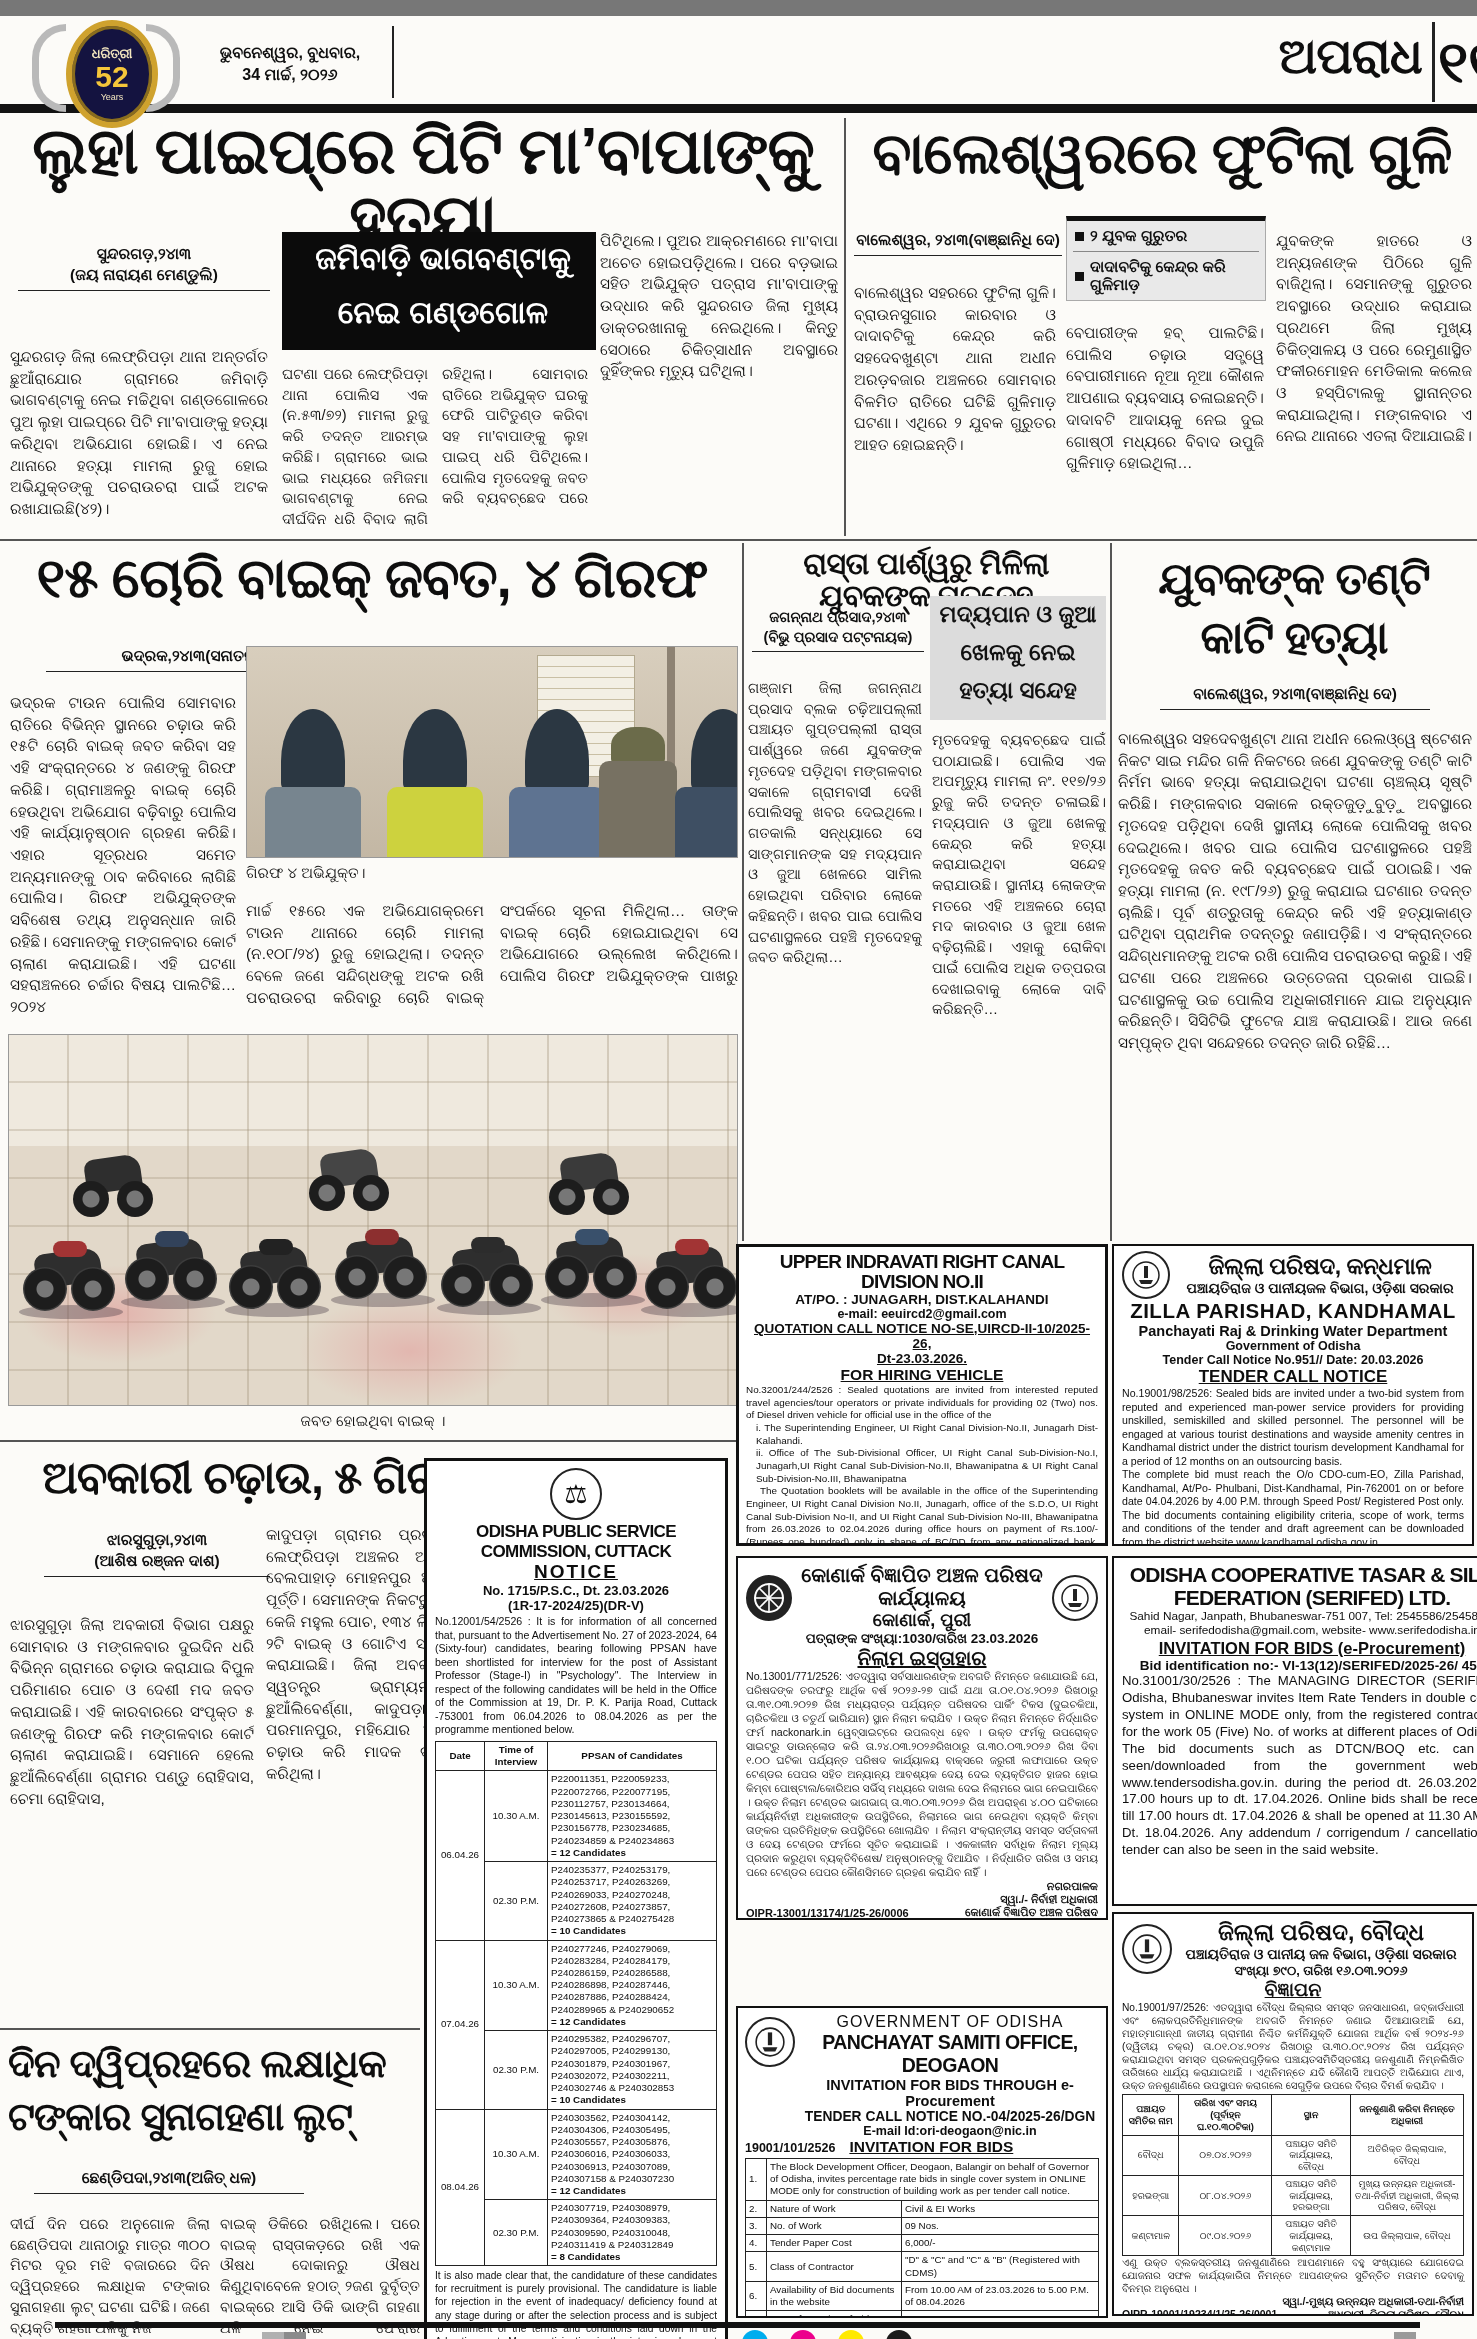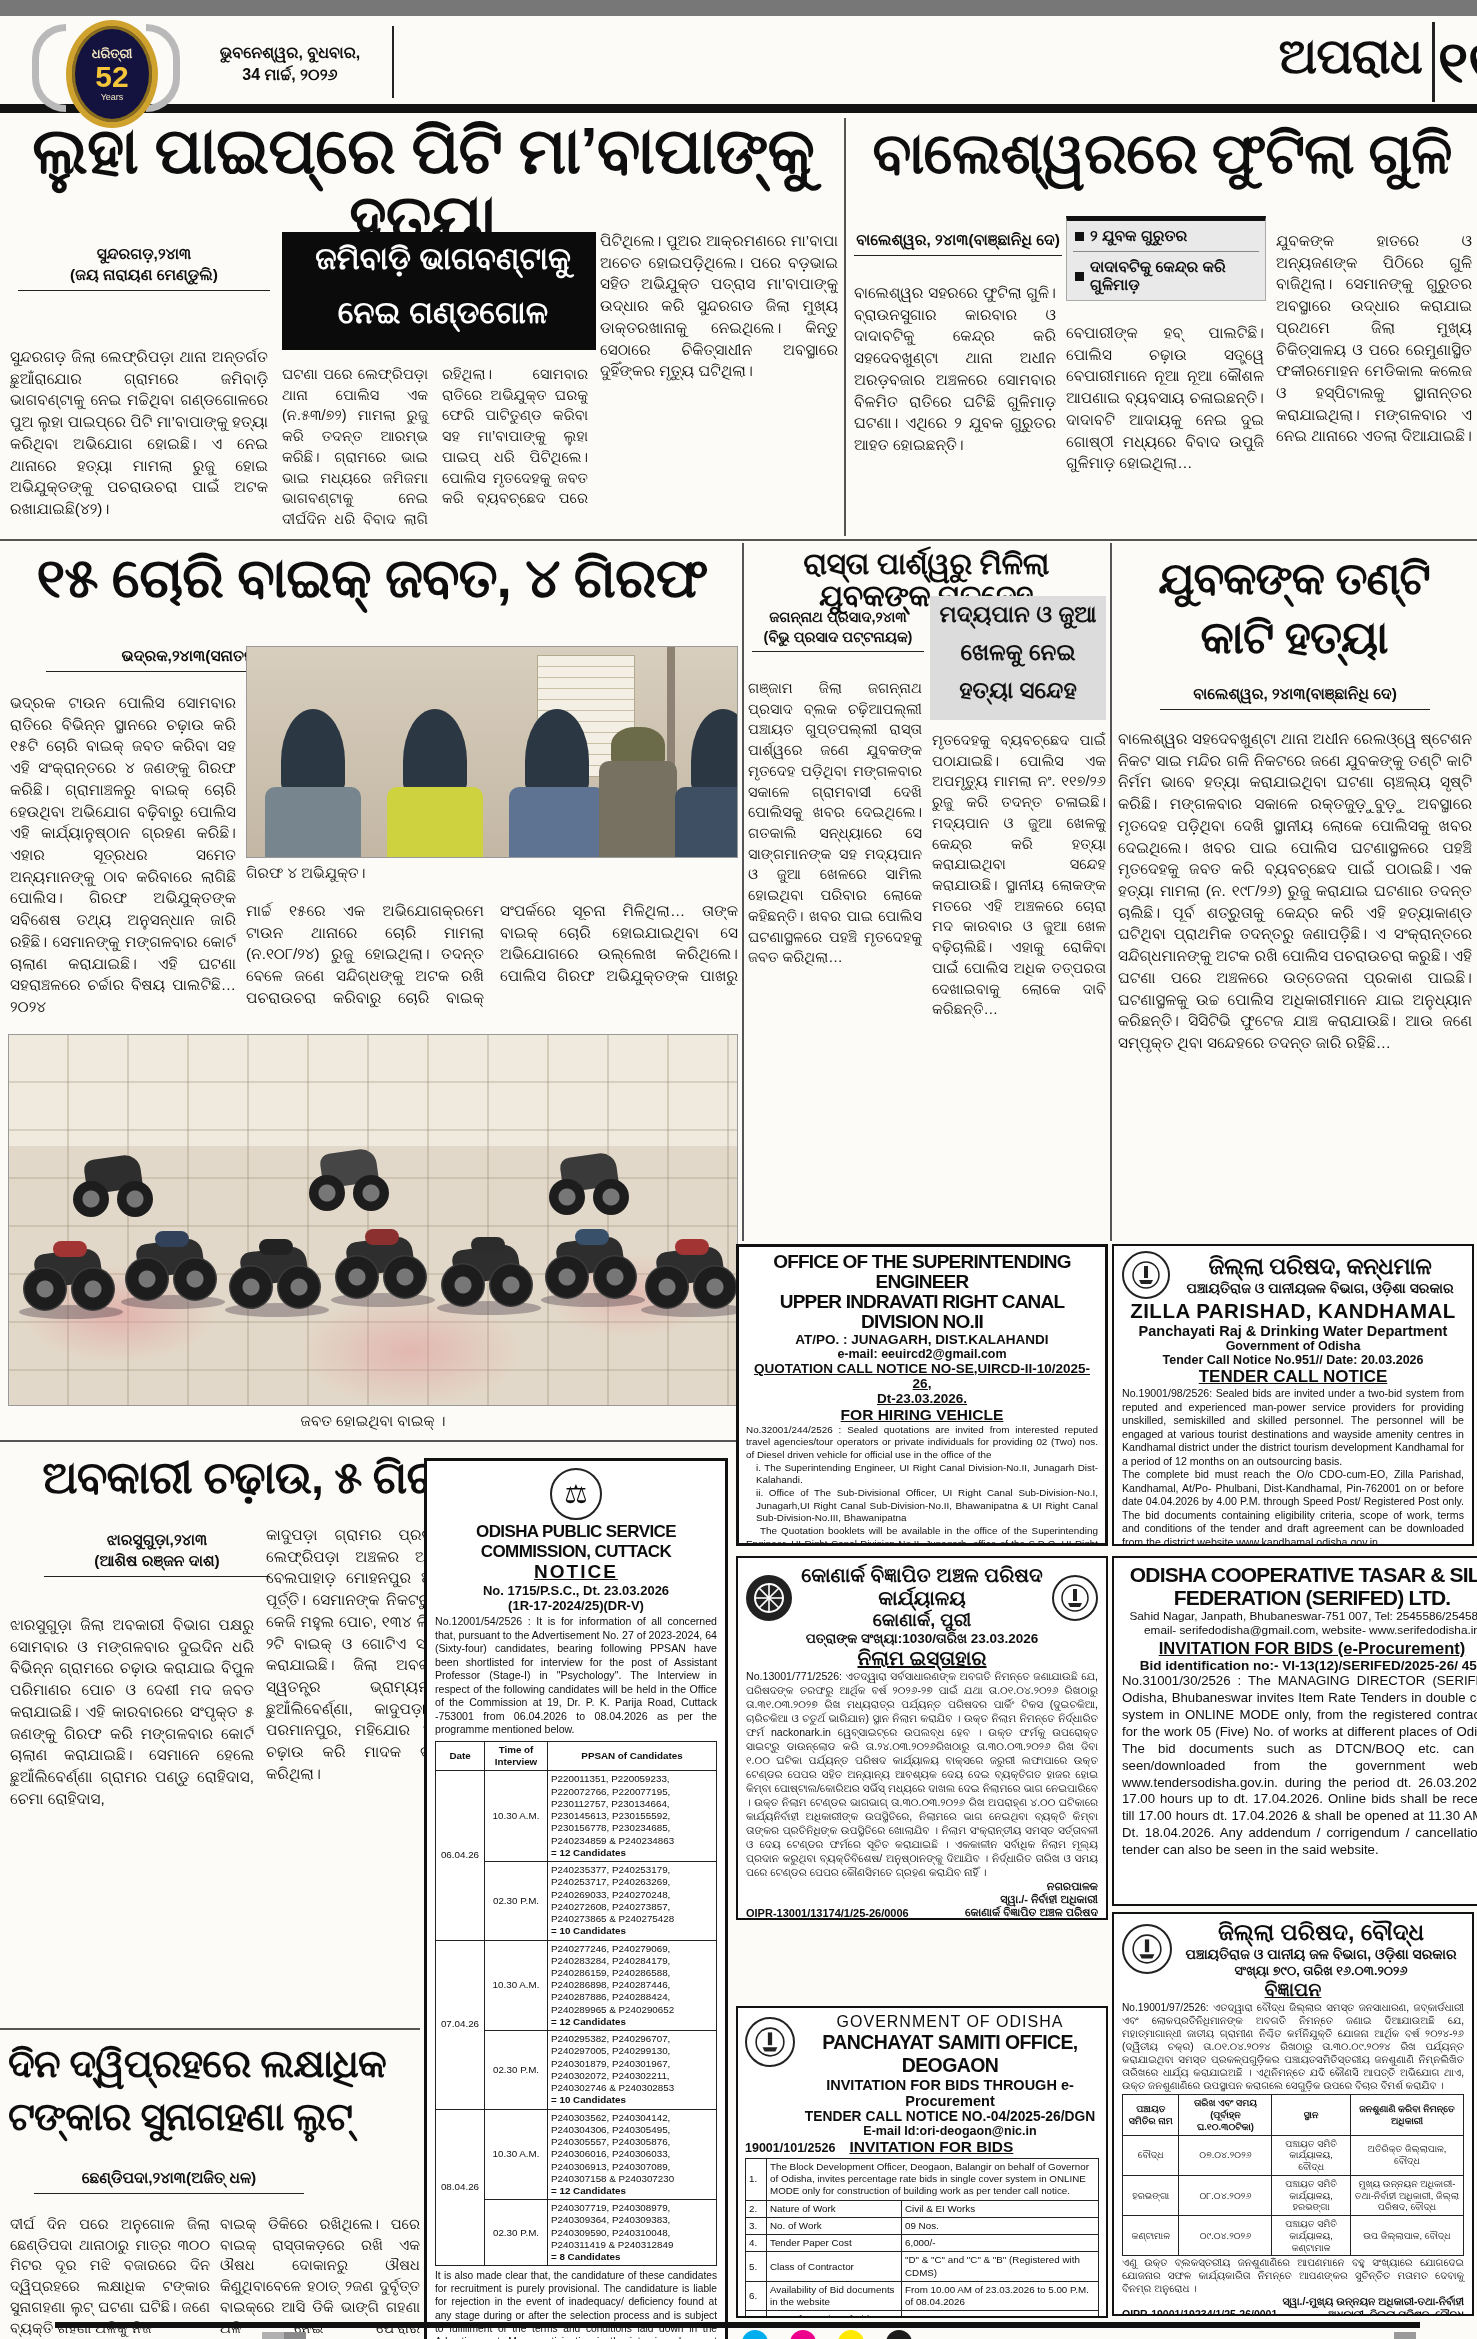--- a/index.html
+++ b/index.html
@@ -308,21 +308,20 @@
         <td class="smallcell ctr">02.30 P.M.</td>
         <td class="smallcell"><span>P240307719, P240308979, P240309364, P240309383, P240309590, P240310048, P240311419 &amp; P240312849</span><div class="bold">= 8 Candidates</div></td>
       </tr>
     </tbody>
       </table>
     <div class="nb" style="font-size:10.2px;margin-top:3px;">It is also made clear that, the candidature of these candidates for recruitment is purely provisional. The candidature is liable for rejection in the event of inadequacy/ deficiency found at any stage during or after the selection process and is subject to fulfillment of the terms and conditions laid down in the Advertisement. Mere participation in the interview does not confer right for selection.</div>
 
   </div>
 
   <div class="abs notice" style="left:736px;top:1228px;width:372px;height:302px;border-width:3px;padding:5px 7px;">
-    <div class="ctr" style="font-weight:800;font-size:19px;letter-spacing:-0.8px;line-height:1.05;">OFFICE OF THE SUPERINTENDING ENGINEER</div>
     <div class="ctr" style="font-weight:800;font-size:19px;letter-spacing:-0.8px;line-height:1.05;">UPPER INDRAVATI RIGHT CANAL DIVISION NO.II</div>
     <div class="ctr bold" style="font-size:13.5px;">AT/PO. : JUNAGARH, DIST.KALAHANDI</div>
     <div class="ctr bold" style="font-size:12.5px;">e-mail: eeuircd2@gmail.com</div>
     <div class="ctr bold und" style="font-size:13.5px;">QUOTATION CALL NOTICE NO-SE,UIRCD-II-10/2025-26,</div>
     <div class="ctr bold und" style="font-size:13.5px;">Dt-23.03.2026.</div>
     <div class="ctr bold und" style="font-size:15.5px;">FOR HIRING VEHICLE</div>
     <div class="nb" style="font-size:9.9px;">No.32001/244/2526 : Sealed quotations are invited from interested reputed travel agencies/tour operators or private individuals for providing 02 (Two) nos. of Diesel driven vehicle for official use in the office of the</div>
     <div class="nb" style="font-size:9.9px;padding-left:10px;">i.   The Superintending Engineer, UI Right Canal Division-No.II, Junagarh Dist-Kalahandi.</div>
     <div class="nb" style="font-size:9.9px;padding-left:10px;">ii.  Office of The Sub-Divisional Officer, UI Right Canal Sub-Division-No.I, Junagarh,UI Right Canal Sub-Division-No.II, Bhawanipatna &amp; UI Right Canal Sub-Division-No.III, Bhawanipatna</div>
     <div class="nb" style="font-size:9.9px;text-indent:14px;">The Quotation booklets will be available in the office of the Superintending Engineer, UI Right Canal Division No.II, Junagarh, office of the S.D.O, UI Right Canal Sub-Division No-II, and UI Right Canal Sub-Division No-III, Bhawanipatna from 26.03.2026 to 02.04.2026 during office hours on payment of Rs.100/-(Rupees one hundred) only in shape of BC/DD from any nationalized bank, pledged in favour of the Superintending Engineer, UI Right Canal Division-No.II, Junagarh. The quotations shall be opened on 04.04.2026 at 11.00 PM in the office of the undersigned.</div>

